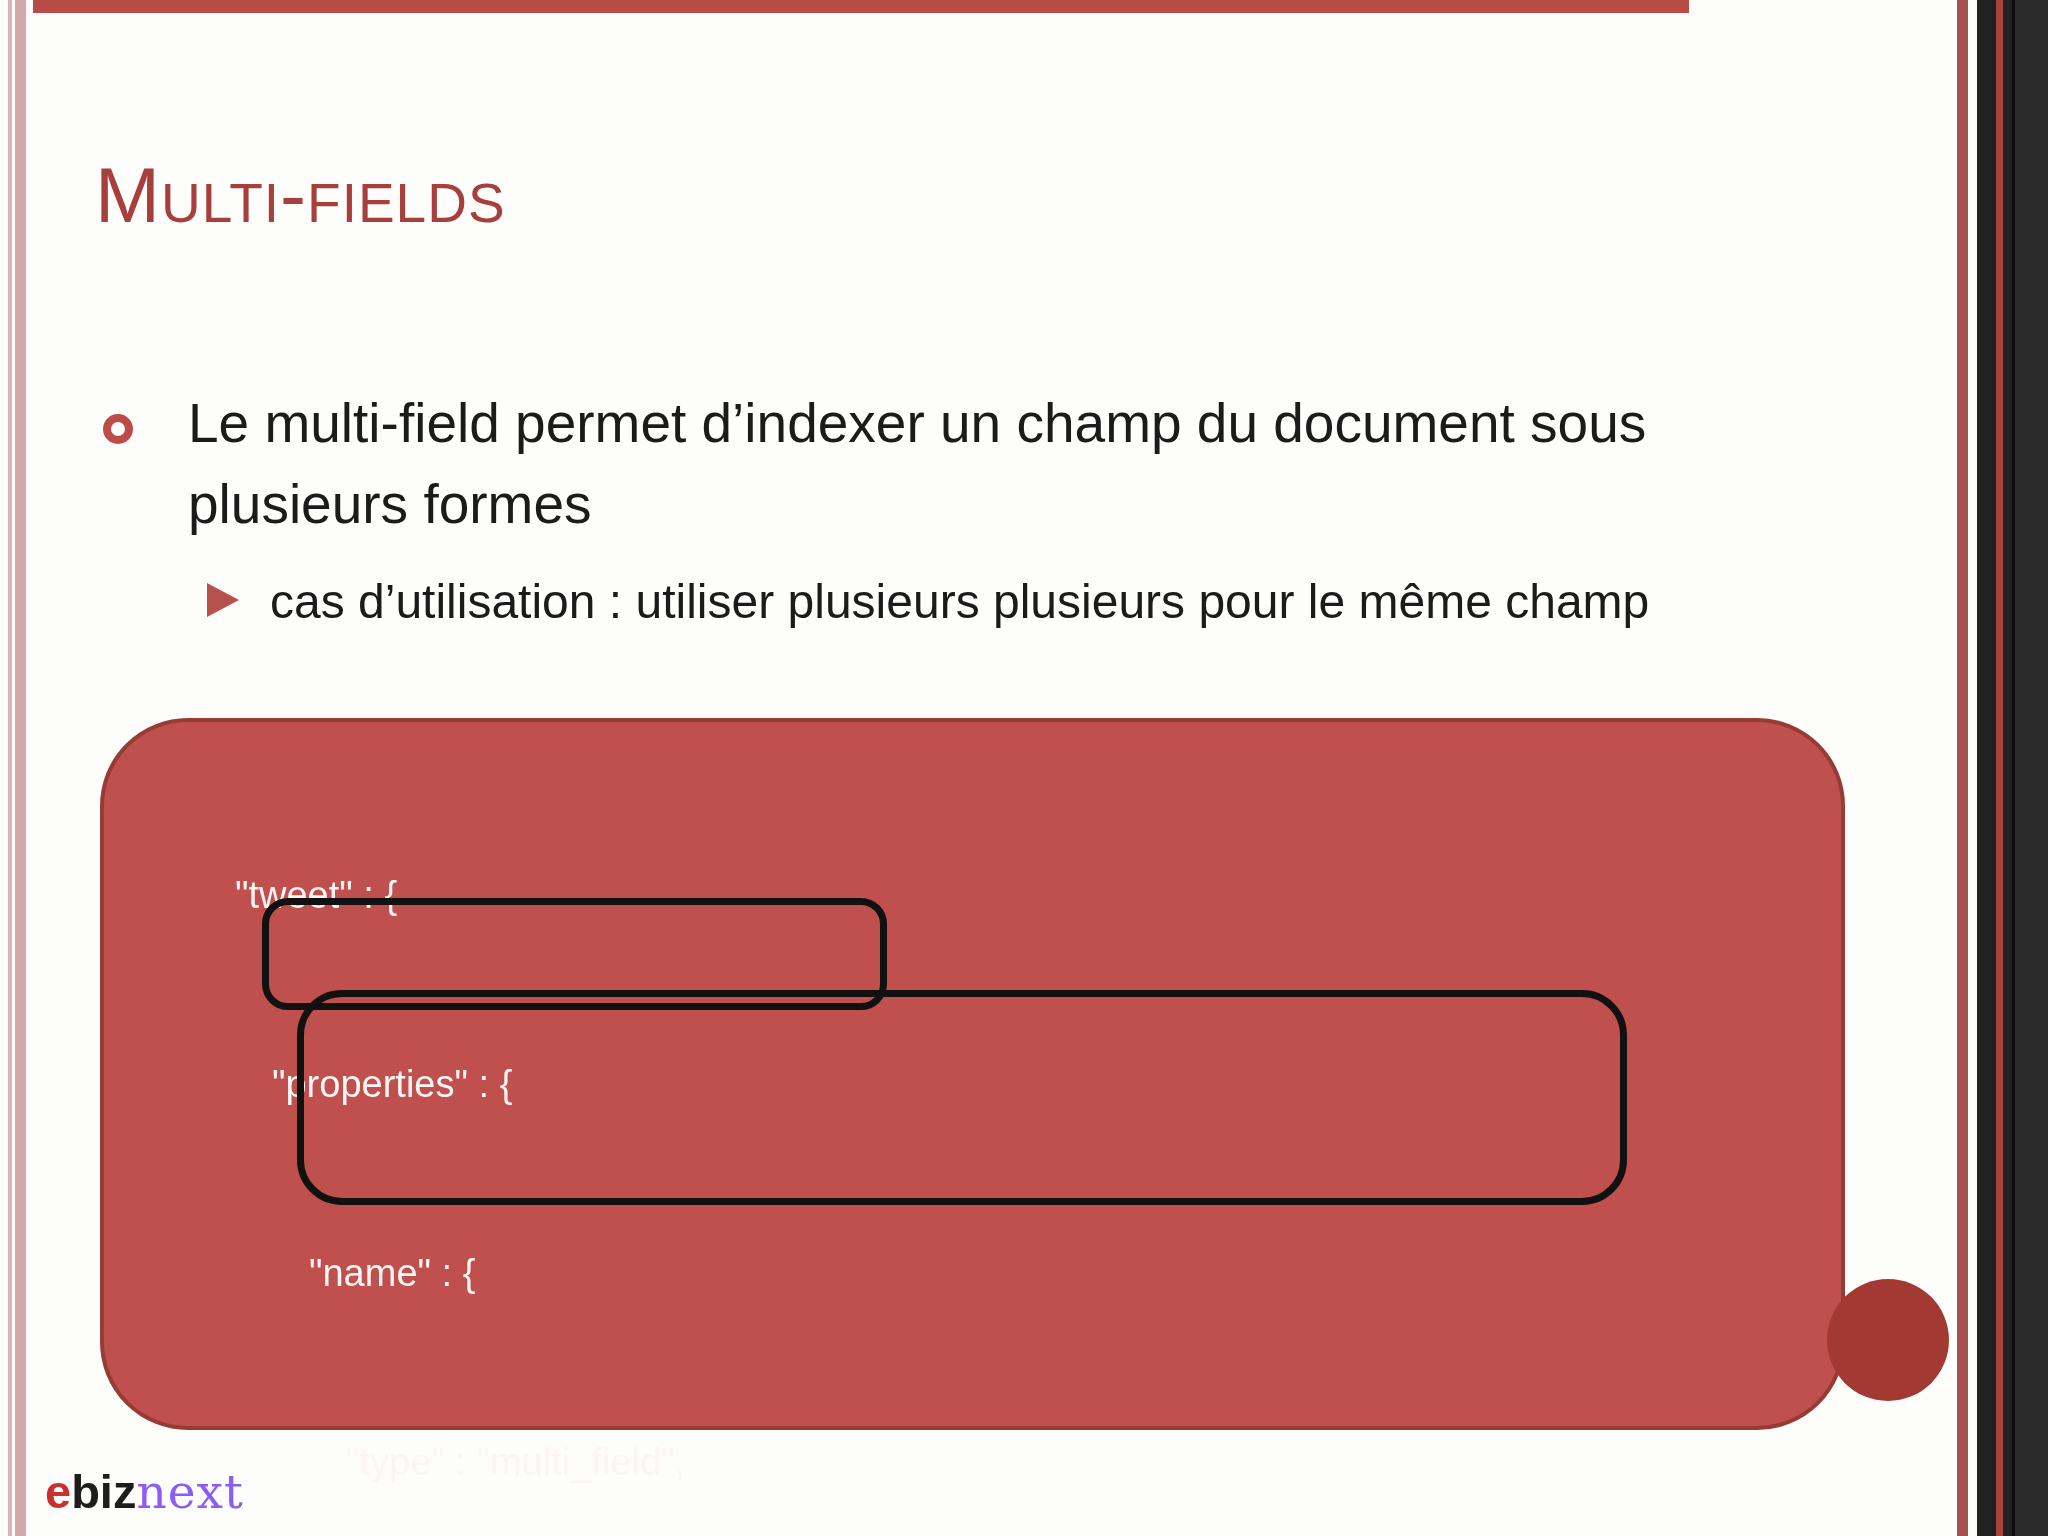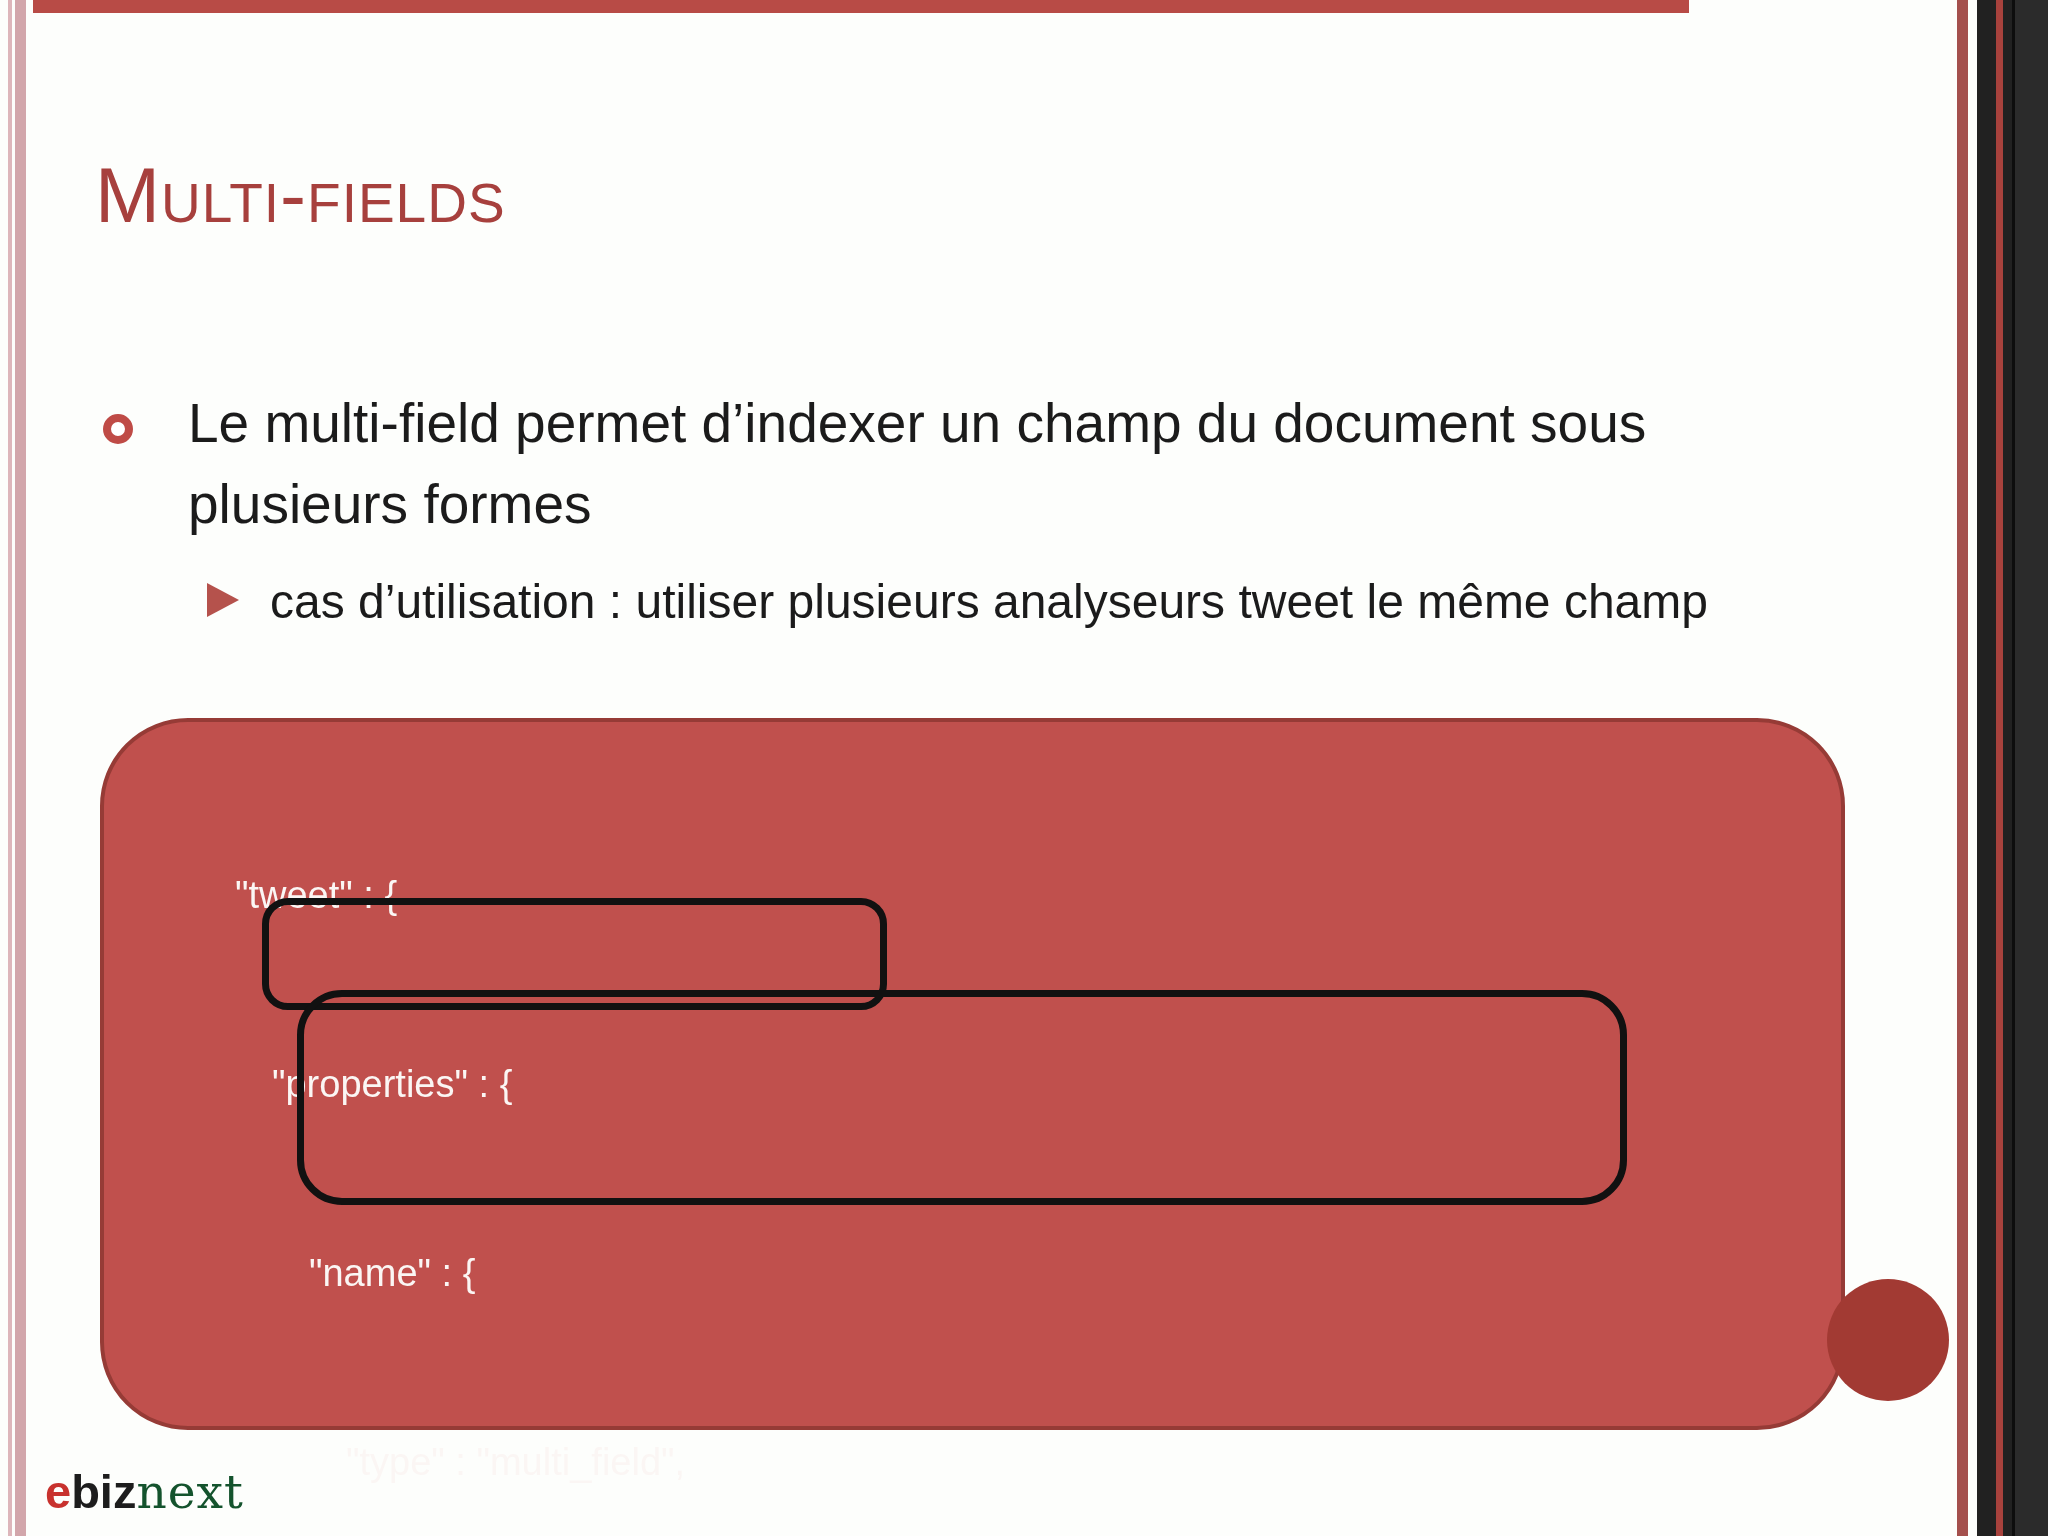--- a/index.html
+++ b/index.html
@@ -68,42 +68,42 @@
   
   .accent-circle{
     position:absolute;left:1827px;top:1279px;width:122px;height:122px;
     border-radius:50%;background:#a23a33;z-index:4;
   }
 
   
   .logo{position:absolute;left:45px;top:1466px;font-size:47px;line-height:52px;}
   .logo .p1{color:#c8322e;font-weight:700;}
   .logo .p2{color:#1d1d1d;font-weight:700;text-align:center;}
-  .logo .p3{color:#14532d;font-family:"DejaVu Serif", serif;font-weight:500;letter-spacing:1px;}
+  .logo .p3{color:#8b5cf6;font-family:"DejaVu Serif", serif;font-weight:500;letter-spacing:1px;}
 </style>
 </head>
 <body>
 
 <div class="top-bar"></div>
 <div class="v-line left-thin"></div>
 <div class="v-line left-thick"></div>
 <div class="v-line right-red"></div>
 <div class="right-panel">
   <div class="inner-red"></div>
   <div class="seam"></div>
   <div class="outer"></div>
 </div>
 
 <div class="title">Multi-fields</div>
 
 <span class="bullet-ring"></span>
 <div class="bullet-main">Le multi-field permet d’indexer un champ du document sous plusieurs formes</div>
 
 <span class="arrow-bullet"></span>
-<div class="bullet-sub">cas d’utilisation : utiliser plusieurs analyseurs tweet le même champ</div>
+<div class="bullet-sub">cas d’utilisation : utiliser plusieurs plusieurs pour le même champ</div>
 
 <div class="code-box">
   <div class="code-lines">
     <div class="code-line" style="padding-left: 0px;">"tweet" : {</div>
     <div class="code-line" style="padding-left: 37px;">"properties" : {</div>
     <div class="code-line" style="padding-left: 74px;">"name" : {</div>
     <div class="code-line" style="padding-left: 111px;">"type" : "multi_field",</div>
     
     
     

